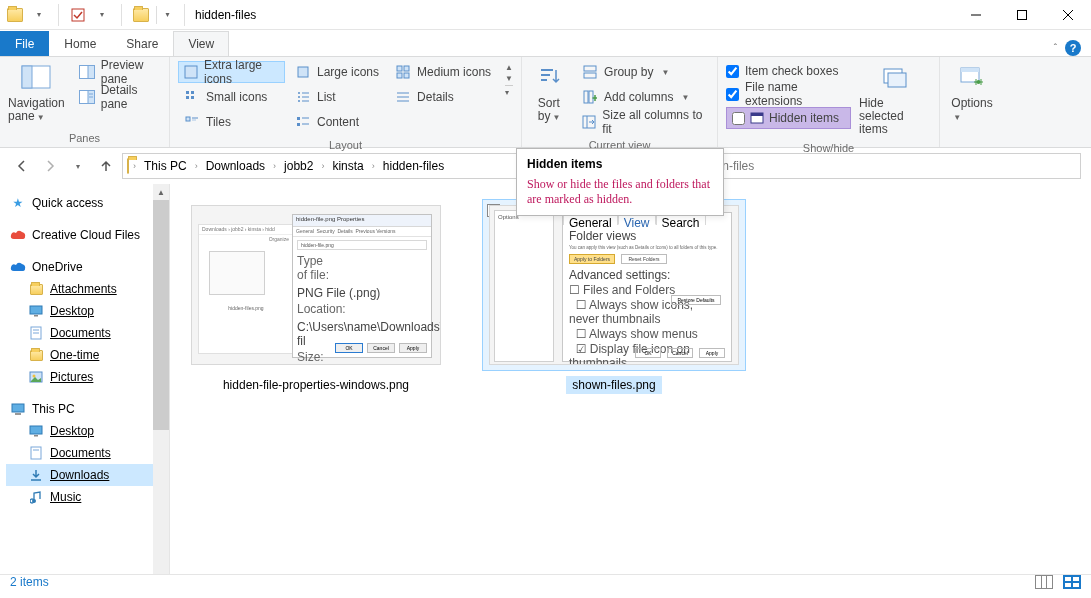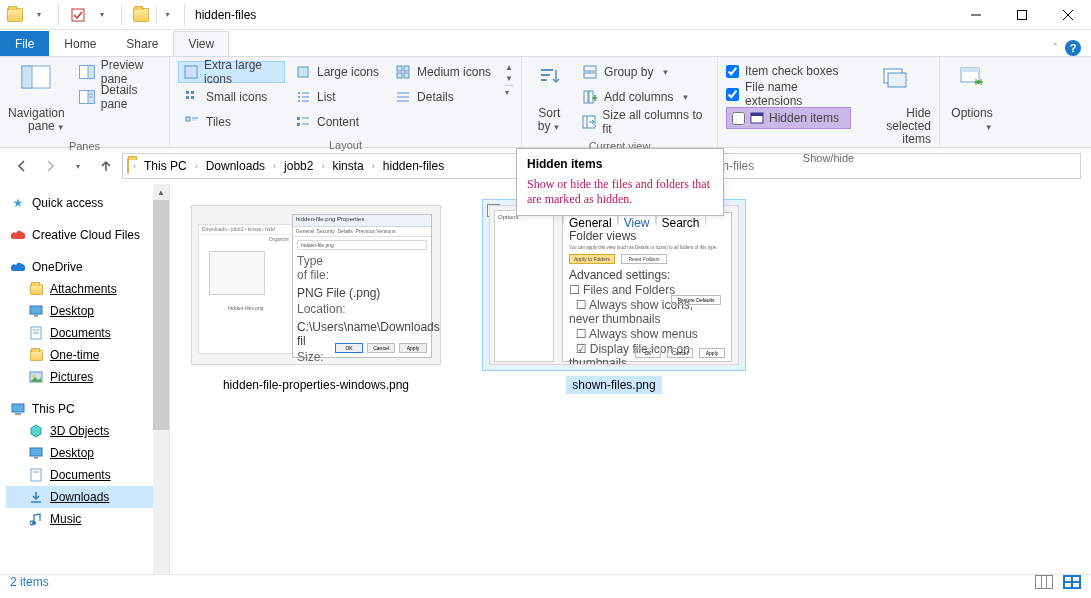--- a/index.html
+++ b/index.html
@@ -24,21 +24,21 @@
   .menutabs .right { margin-left:auto; display:flex; align-items:center; gap:8px; padding-right:10px; color:#6b6b6b;}
   .help-circle{ width:16px;height:16px;border-radius:50%;background:#1979ca;color:#fff;display:flex;align-items:center;justify-content:center;font-size:11px;font-weight:bold;}
 
   
   .ribbon { display:flex; background:#f5f6f7; border-top:1px solid #dadbdc; border-bottom:1px solid #dadbdc; height:92px; }
   .group { display:flex; flex-direction:column; border-right:1px solid #e3e4e5; }
   .group-body { flex:1; display:flex; align-items:flex-start; padding:4px 8px; gap:8px; }
   .group-label { text-align:center; color:#6b6b6b; font-size:11px; padding:2px 0 3px; }
   .bigbtn { display:flex; flex-direction:column; align-items:center; justify-content:flex-start; width:60px; padding-top:2px; color:#444; cursor:default;}
   .bigbtn .ic{ width:32px; height:28px; display:flex; align-items:center; justify-content:center; }
-  .bigbtn .lbl{ text-align:right; line-height:13px; margin-top:16px;}
+  .bigbtn .lbl{ text-align:left; line-height:13px; margin-top:6px;}
   .stack { display:flex; flex-direction:column; gap:3px; }
   .rowbtn { display:flex; align-items:center; gap:6px; color:#444; padding:2px 6px; cursor:default; height:22px;}
   .rowbtn .ic{ width:16px; height:16px; display:flex;align-items:center;justify-content:center;}
   .rowbtn.active{ background:#cce8ff; border:1px solid #99d1ff; padding:1px 5px;}
   .rowbtn.purple{ background:#c9b8e8; border:1px solid #a98fd8; padding:1px 5px;}
   .layout-grid{ display:grid; grid-template-columns:auto auto auto; grid-auto-rows:22px; column-gap:4px; row-gap:3px; flex:1;}
   .chkrow{ display:flex; align-items:center; gap:6px; color:#444; height:20px;}
   .chkrow input{ width:13px; height:13px;}
   .caret{ font-size:8px; color:#666; margin-left:2px;}
   .drop-caret{ width:8px; display:flex; align-items:center; color:#666; margin-left:auto; font-size:8px;}
@@ -536,28 +536,20 @@
       <div class="tspace"></div>
       <div class="tnode">
         <span class="ic">
             <svg width="14" height="13">
               <rect x="1" y="1" width="12" height="8" fill="#5faee3" stroke="#2f7bb5"></rect>
               <rect x="4" y="10" width="6" height="2" fill="#999"></rect>
             </svg>
           </span>
         <span>This PC</span>
       </div>
-      <div class="tnode l1">
-          <span class="ic">
-            <svg width="14" height="14">
-              <path d="M7 1 L12 4 L12 10 L7 13 L2 10 L2 4 Z" fill="#5ecfcf" stroke="#2f9b9b"></path>
-            </svg>
-          </span>
-          <span>3D Objects</span>
-        </div>
       <div class="tnode l1">
           <span class="ic">
             <svg width="14" height="12">
               <rect x="1" y="1" width="12" height="8" fill="#5faee3" stroke="#2f7bb5"></rect>
               <rect x="5" y="10" width="4" height="1.5" fill="#888"></rect>
             </svg>
           </span>
           <span>Desktop</span>
         </div>
       <div class="tnode l1">

